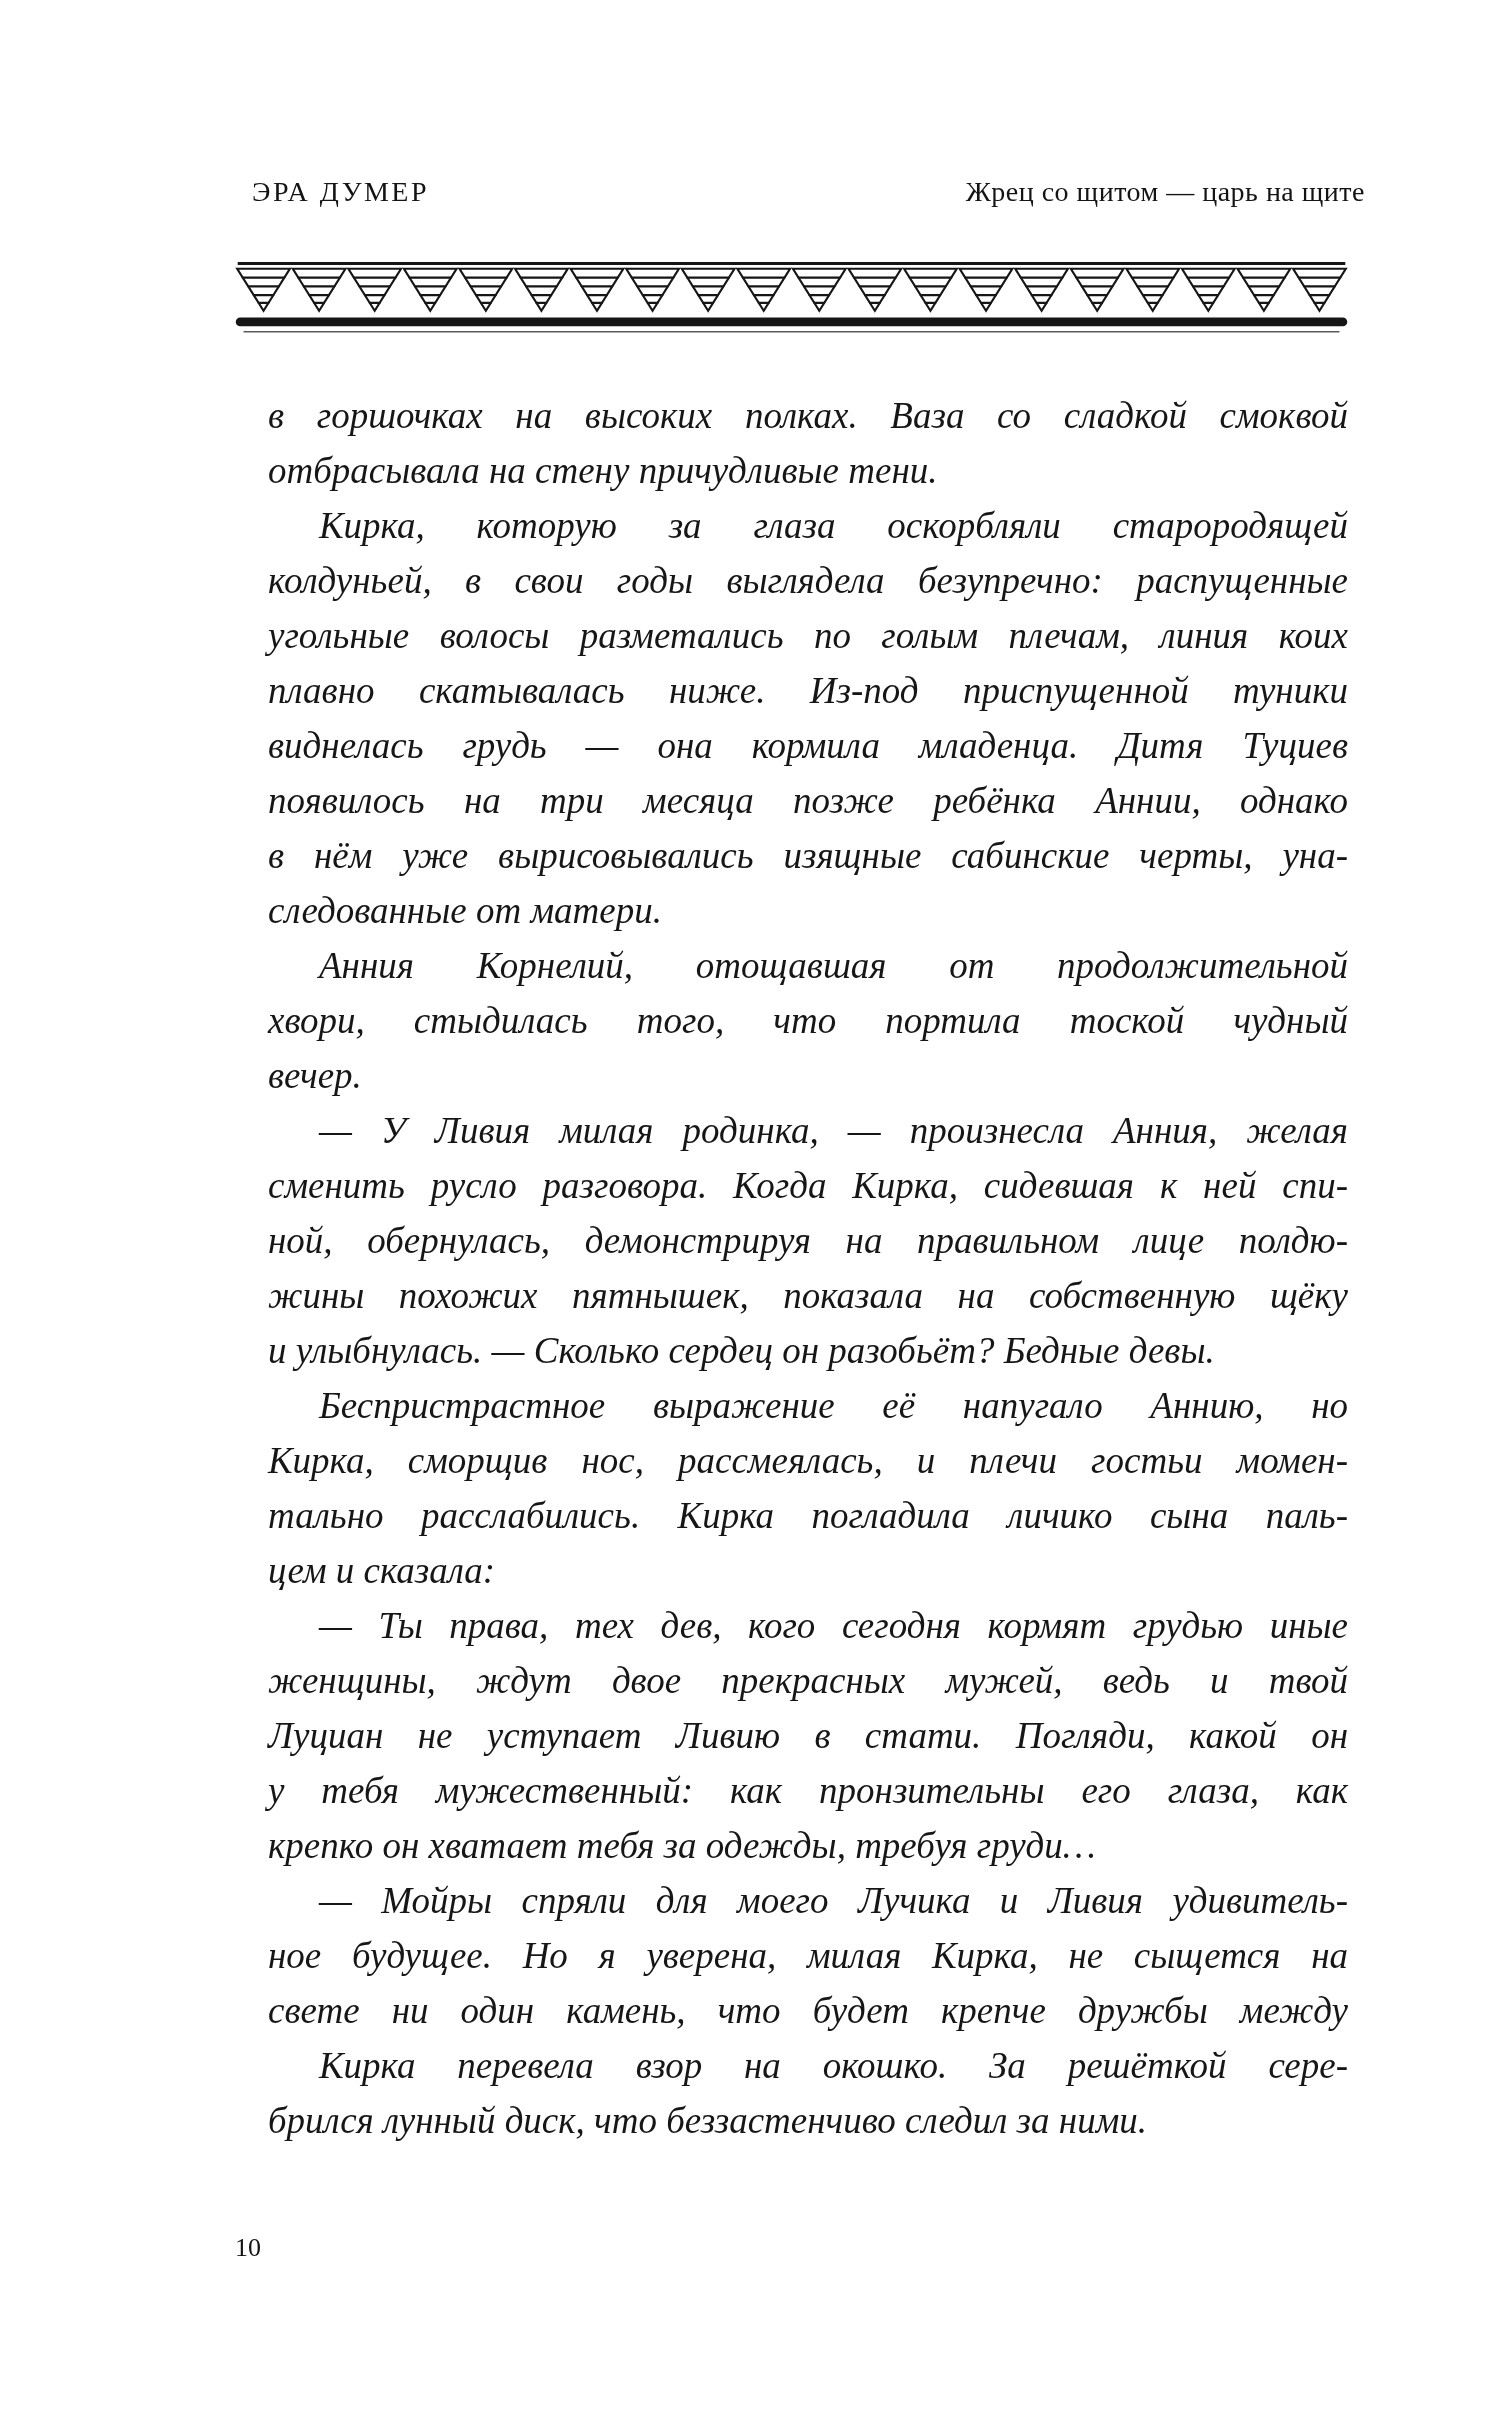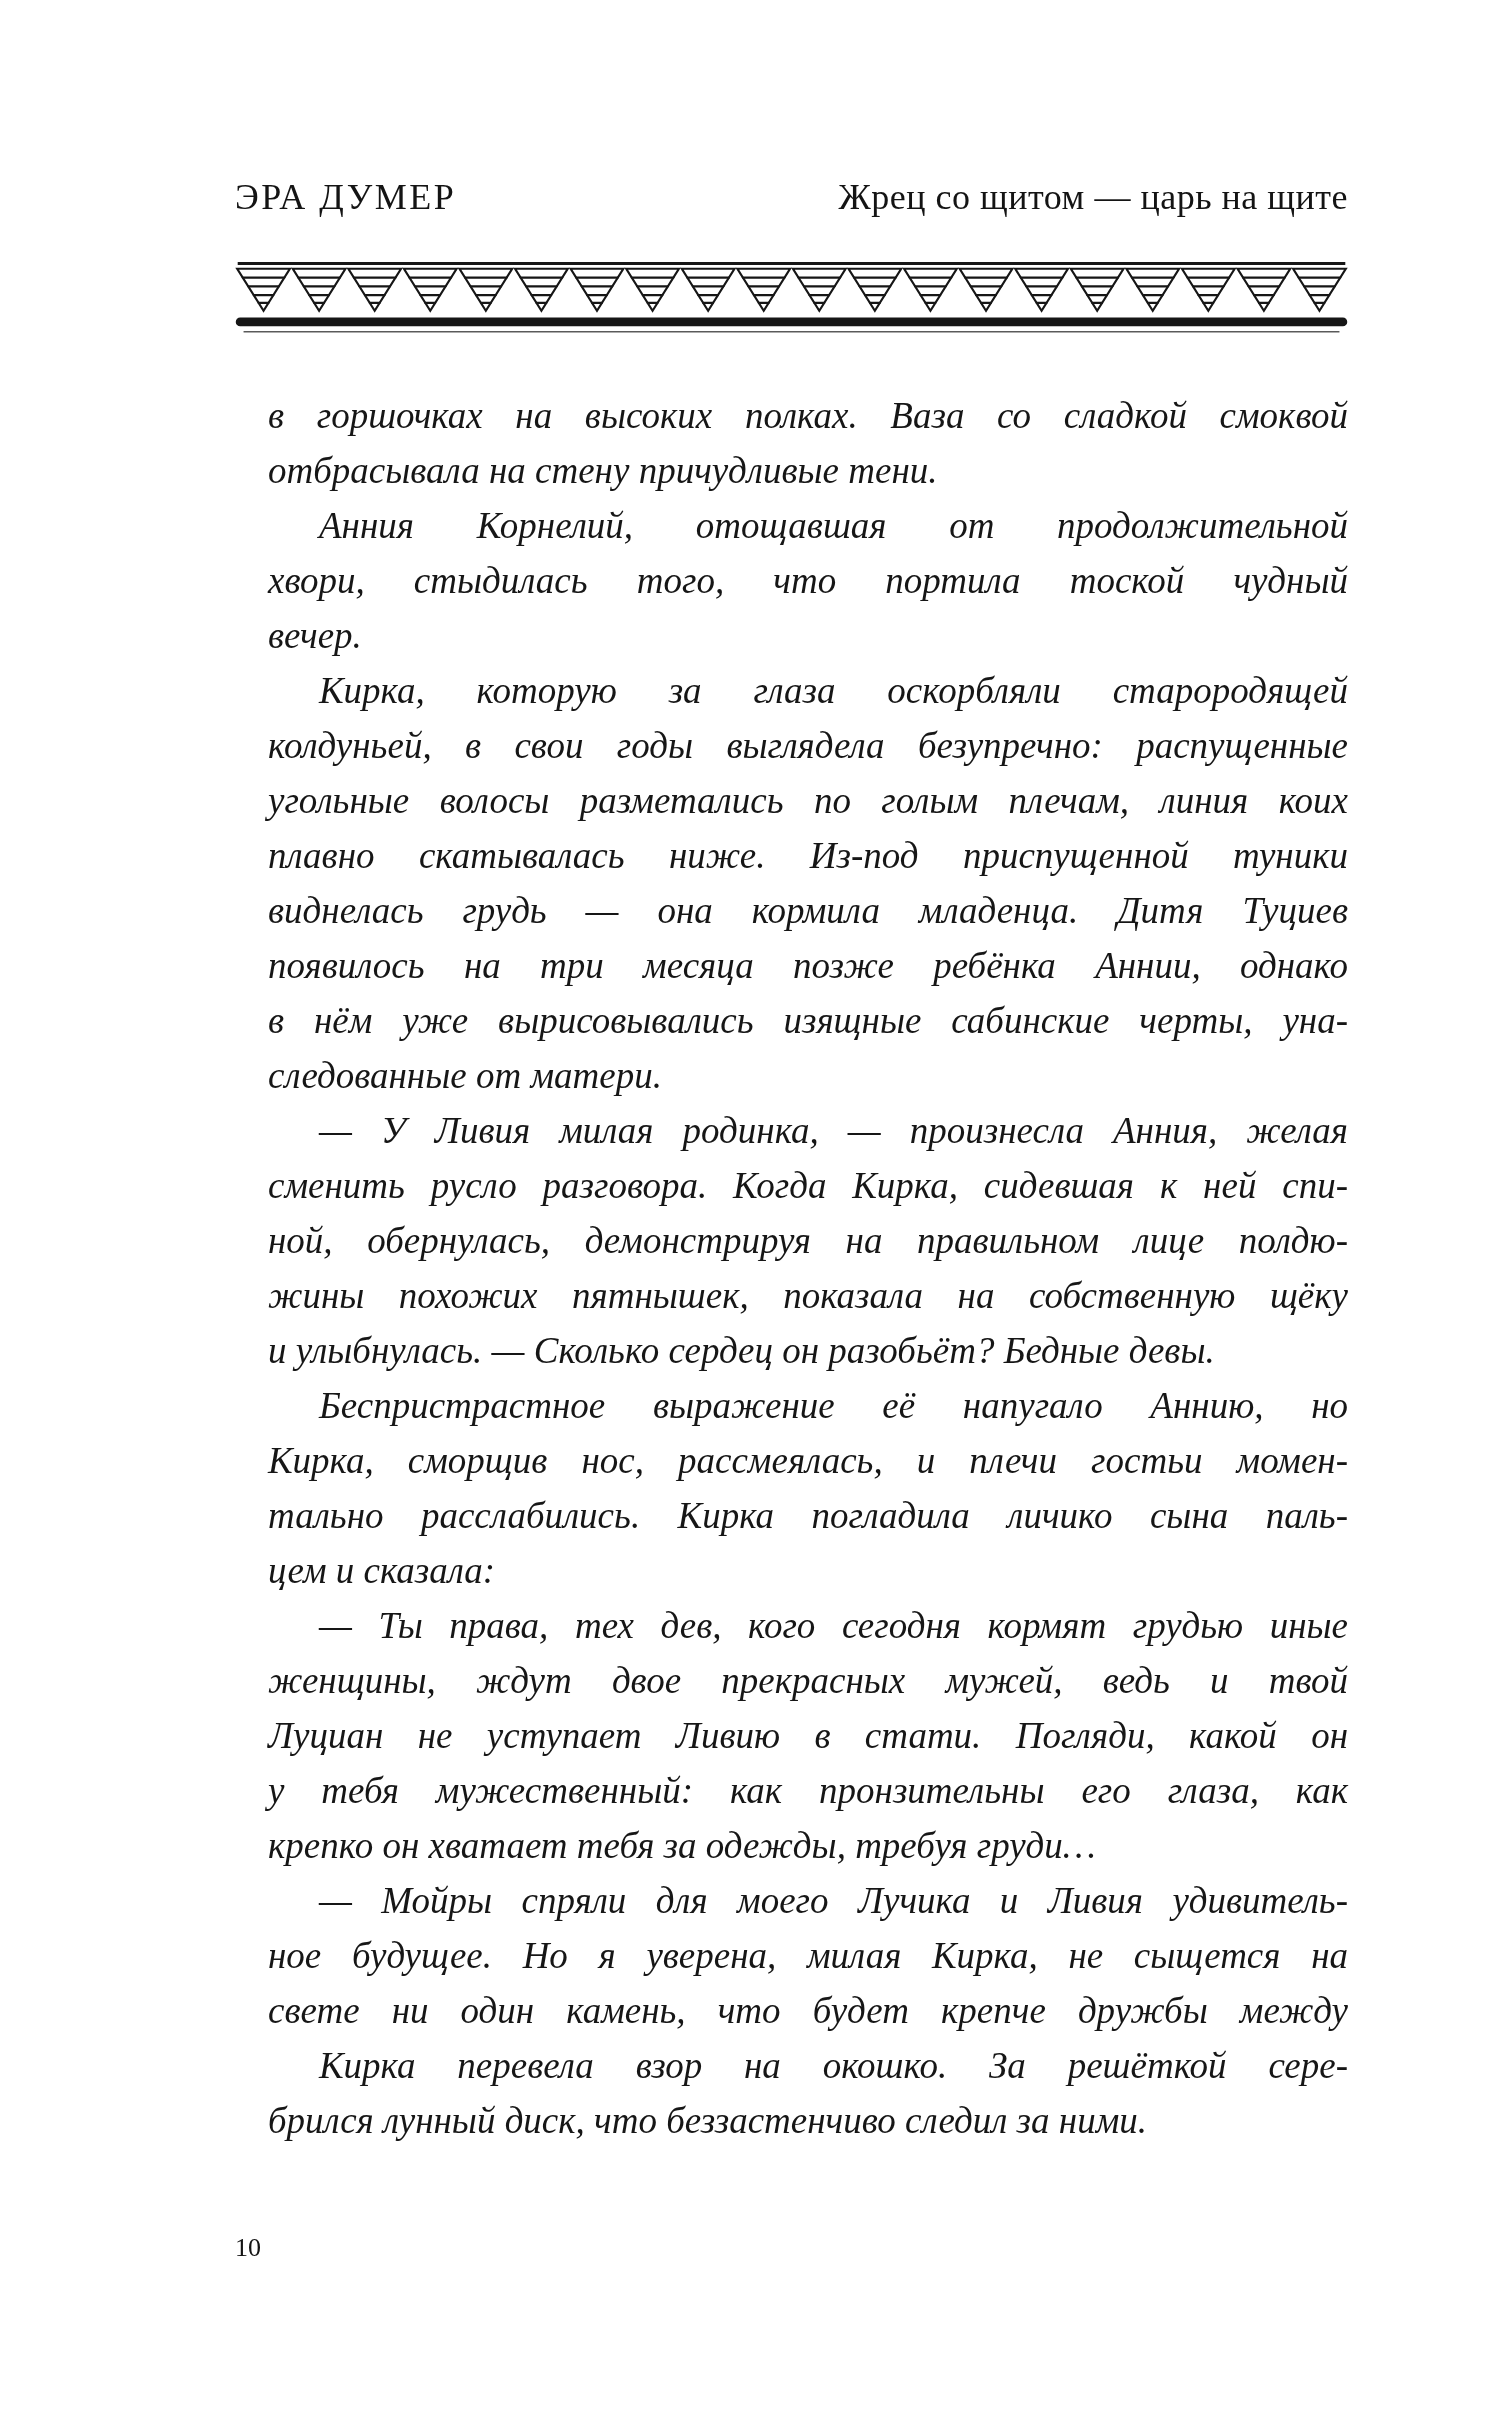--- a/index.html
+++ b/index.html
@@ -10,26 +10,26 @@
     width: 1506px;
     height: 2432px;
     background: #ffffff;
     color: #141414;
     font-family: "Liberation Serif", serif;
     overflow: hidden;
   }
   .running-header {
     position: absolute;
     top: 176px;
-    left: 235px;
+    left: 252px;
     width: 1113px;
     display: flex;
     justify-content: space-between;
     align-items: flex-start;
-    font-size: 36px;
+    font-size: 28px;
     font-style: normal;
   }
   .running-header .author { letter-spacing: 2.5px; }
   .running-header .book-title { letter-spacing: 0.5px; }
   .ornament {
     position: absolute;
     top: 261px;
     left: 233px;
     width: 1117px;
     height: 78px;
@@ -106,34 +106,34 @@
   </div>
 
   <div class="body-text">
 
     <p class="para">
       <span class="line first">в горшочках на высоких полках. Ваза со сладкой смоквой</span>
       <span class="line last">отбрасывала на стену причудливые тени.</span>
     </p>
 
     <p class="para indent">
-      <span class="line first">Анния Корнелий, отощавшая от продолжительной</span>
-      <span class="line">хвори, стыдилась того, что портила тоской чудный</span>
-      <span class="line last">вечер.</span>
-    </p>
-
-    <p class="para indent">
       <span class="line first">Кирка, которую за глаза оскорбляли старородящей</span>
       <span class="line">колдуньей, в свои годы выглядела безупречно: распущенные</span>
       <span class="line">угольные волосы разметались по голым плечам, линия коих</span>
       <span class="line">плавно скатывалась ниже. Из-под приспущенной туники</span>
       <span class="line">виднелась грудь — она кормила младенца. Дитя Туциев</span>
       <span class="line">появилось на три месяца позже ребёнка Аннии, однако</span>
       <span class="line">в нём уже вырисовывались изящные сабинские черты, уна-</span>
       <span class="line last">следованные от матери.</span>
+    </p>
+
+    <p class="para indent">
+      <span class="line first">Анния Корнелий, отощавшая от продолжительной</span>
+      <span class="line">хвори, стыдилась того, что портила тоской чудный</span>
+      <span class="line last">вечер.</span>
     </p>
 
     <p class="para indent">
       <span class="line first">— У Ливия милая родинка, — произнесла Анния, желая</span>
       <span class="line">сменить русло разговора. Когда Кирка, сидевшая к ней спи-</span>
       <span class="line">ной, обернулась, демонстрируя на правильном лице полдю-</span>
       <span class="line">жины похожих пятнышек, показала на собственную щёку</span>
       <span class="line last">и улыбнулась. — Сколько сердец он разобьёт? Бедные девы.</span>
     </p>
 

